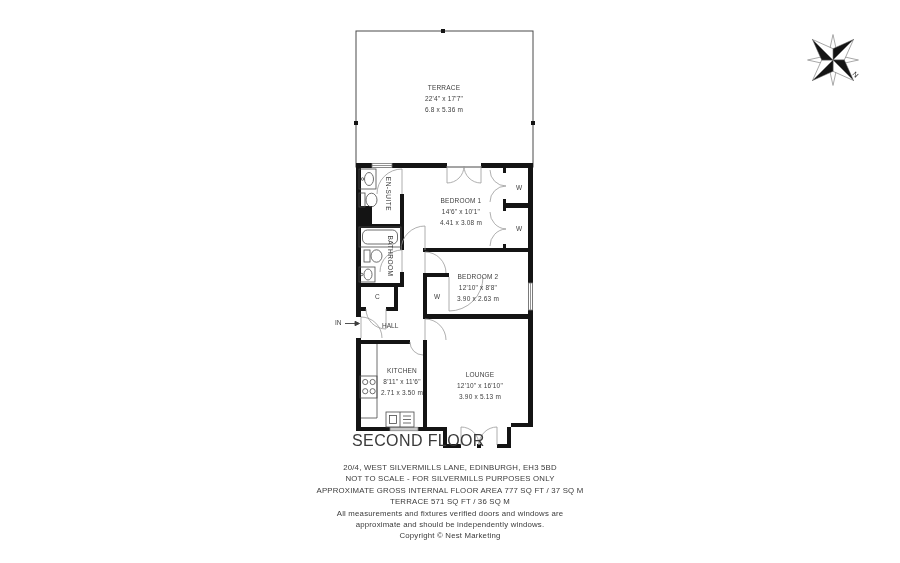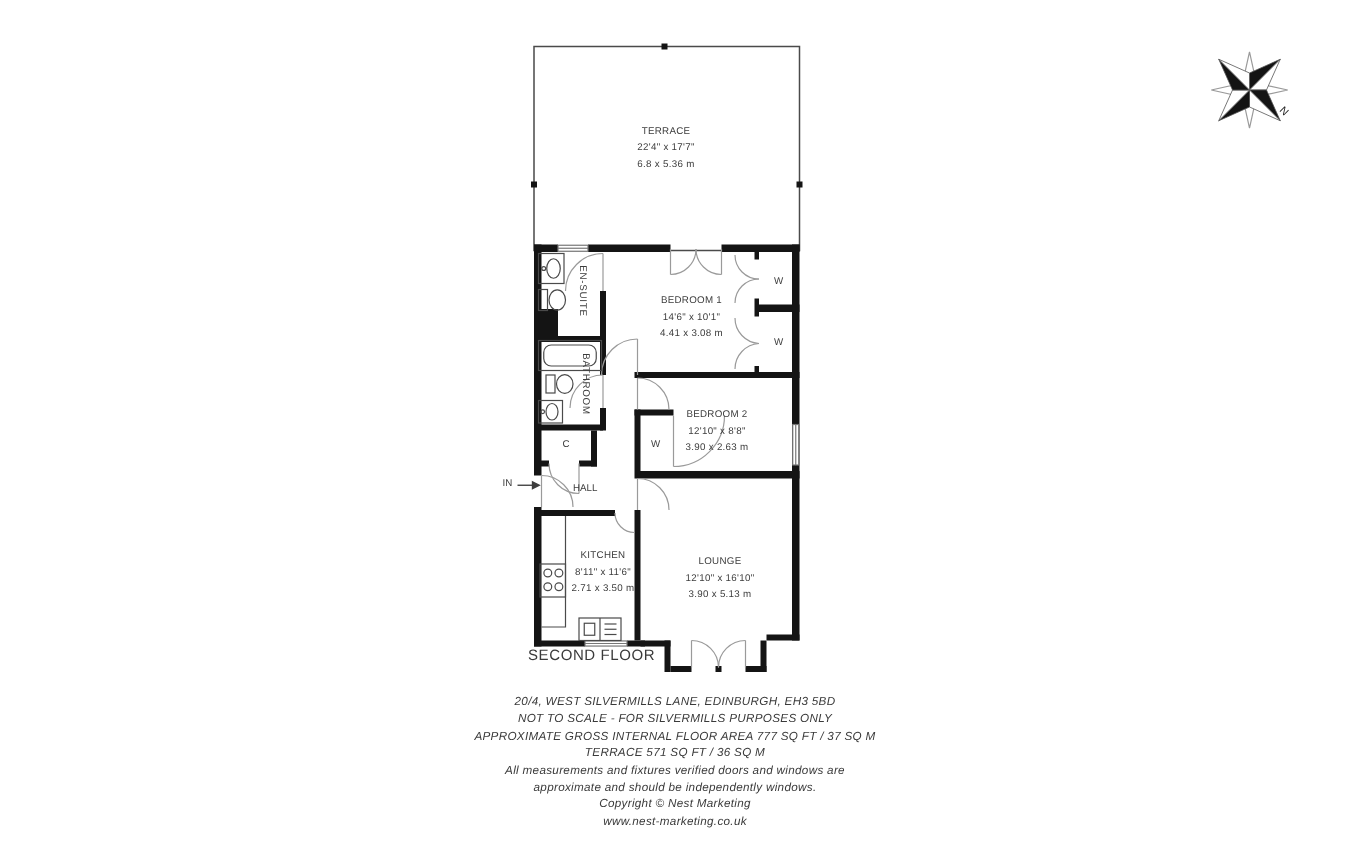--- a/index.html
+++ b/index.html
@@ -5,25 +5,25 @@
   html,body{margin:0;padding:0;background:#ffffff;}
   .canvas{position:relative;width:900px;height:563px;background:#ffffff;overflow:hidden;
           font-family:"Liberation Sans", sans-serif;}
   svg{position:absolute;left:0;top:0;}
   .lbl{position:absolute;color:#3d3d3d;white-space:nowrap;}
   .rblock{position:absolute;transform:translateX(-50%);text-align:center;
           font-size:6.5px;line-height:10.8px;color:#3d3d3d;letter-spacing:.2px;white-space:nowrap;}
   .vlabel{position:absolute;transform:translate(-50%,-50%);writing-mode:vertical-rl;
           font-size:6.5px;color:#3d3d3d;letter-spacing:.5px;white-space:nowrap;}
   .tiny{font-size:6.5px;}
-  .second-floor{font-size:10px;color:#3a3a3a;letter-spacing:.4px;}
+  .second-floor{font-size:16px;color:#3a3a3a;letter-spacing:.4px;}
   .north{font-size:7px;color:#222;transform:rotate(45deg);}
   .footer{position:absolute;left:0;top:462px;width:900px;text-align:center;
           font-size:7.8px;line-height:11.4px;color:#3a3a3a;letter-spacing:.2px;}
-  .footer div{white-space:nowrap;font-style:italic;}
+  .footer div{white-space:nowrap;}
 </style>
 </head>
 <body>
 
 <div class="canvas">
 
   <svg width="900" height="563" viewBox="0 0 900 563">
 
     <g stroke="#4a4a4a" stroke-width="1" fill="none">
       <rect x="356" y="31" width="177" height="136"></rect>
@@ -255,16 +255,15 @@
   <div class="lbl north" style="left:853px;top:71px;">N</div>
 
   <div class="footer">
     <div>20/4, WEST SILVERMILLS LANE, EDINBURGH, EH3 5BD</div>
     <div>NOT TO SCALE - FOR SILVERMILLS PURPOSES ONLY</div>
     <div>APPROXIMATE GROSS INTERNAL FLOOR AREA 777 SQ FT / 37 SQ M</div>
     <div>TERRACE 571 SQ FT / 36 SQ M</div>
     <div>All measurements and fixtures verified doors and windows are</div>
     <div>approximate and should be independently windows.</div>
     <div>Copyright © Nest Marketing</div>
-    <div>www.nest-marketing.co.uk</div>
   </div>
 
 </div>
 
 </body></html>

